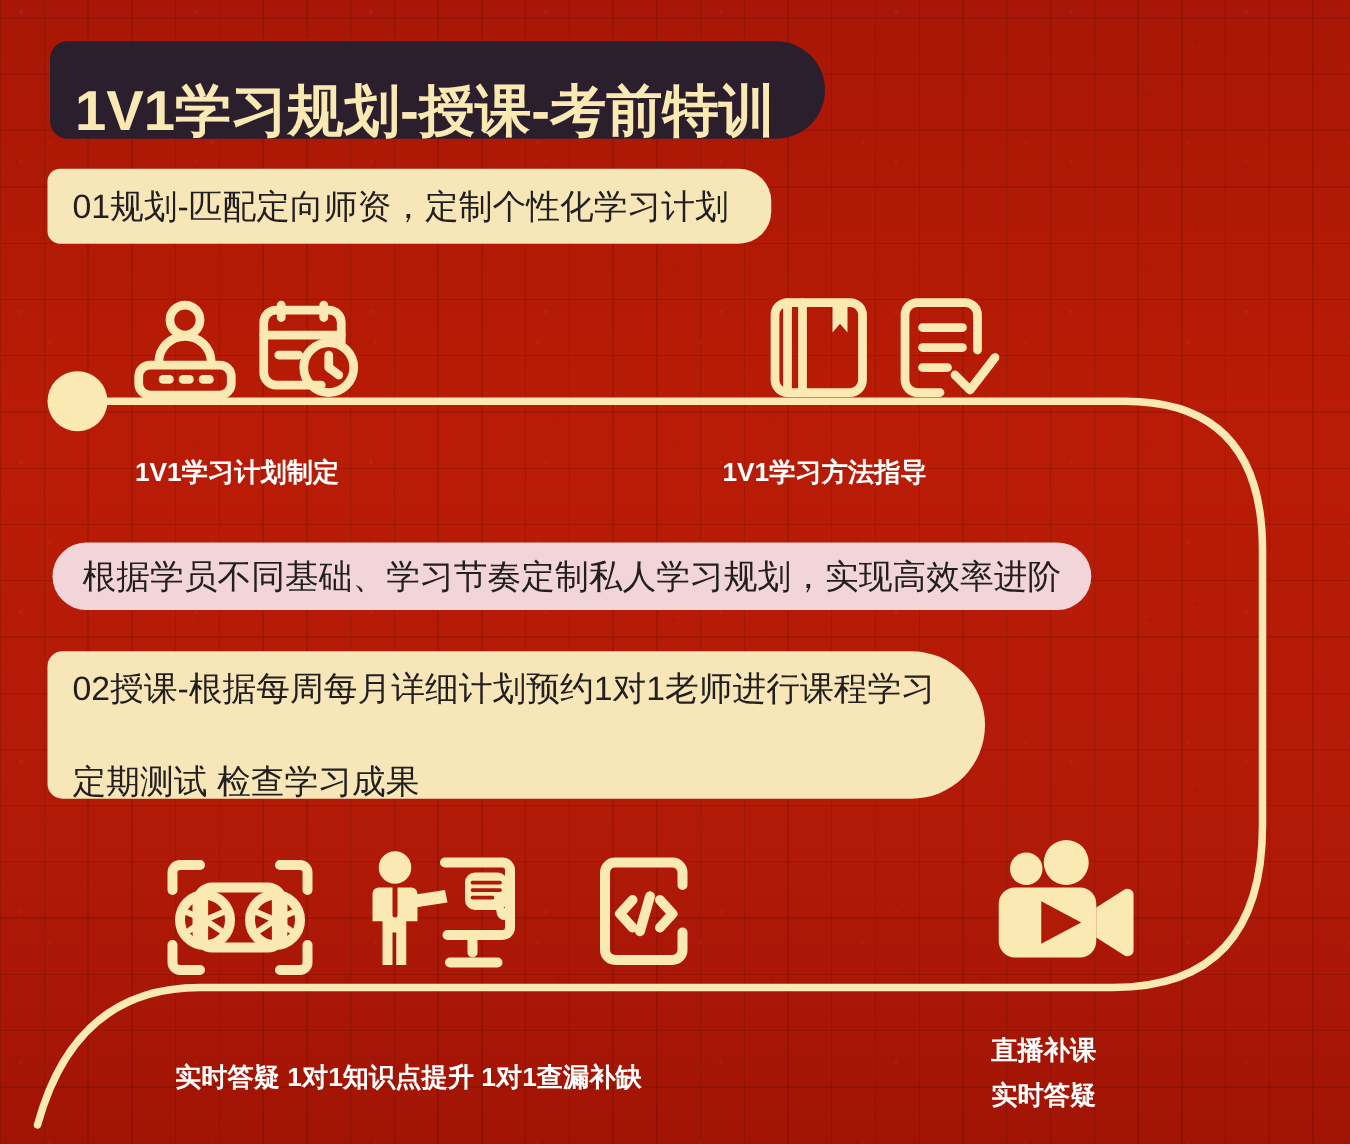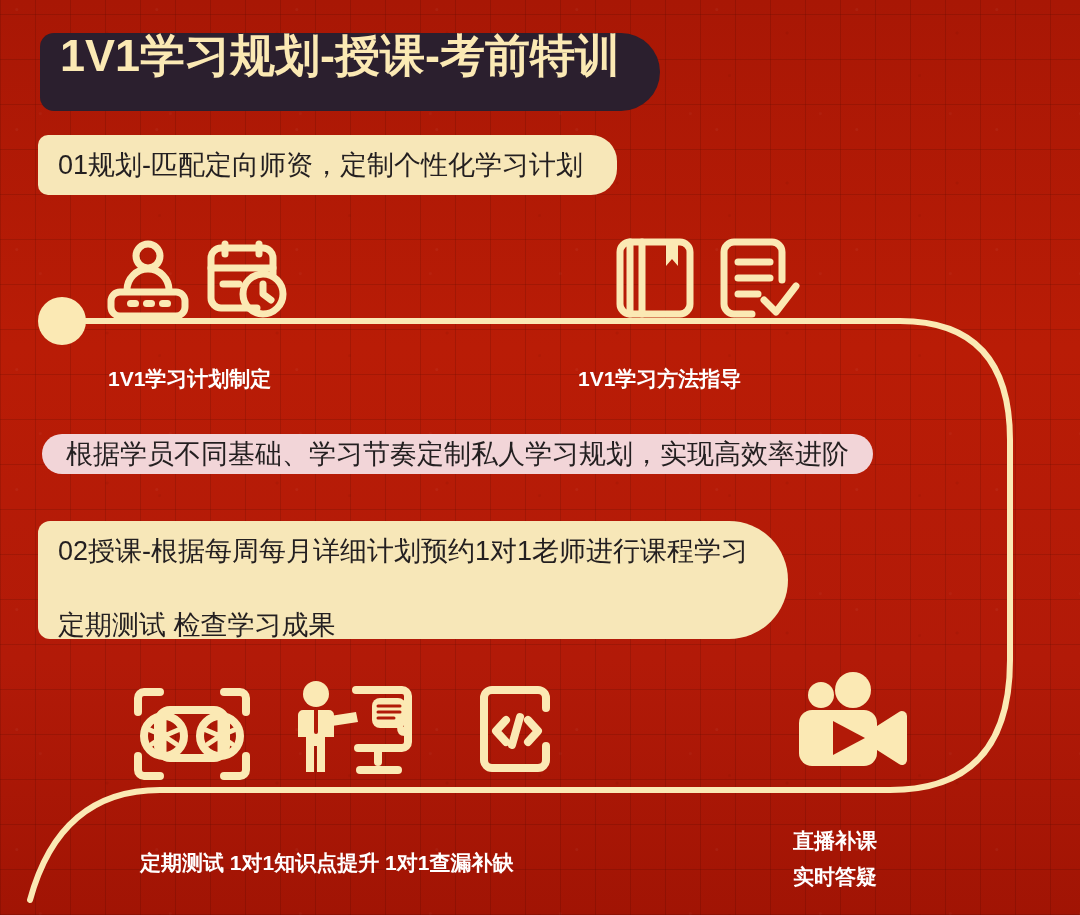--- a/index.html
+++ b/index.html
@@ -38,21 +38,21 @@
   
   #connector{ position:absolute; left:0; top:0; width:1080px; height:915px; }
 
   .layer{ position:absolute; }
 
   
   #title-bar{
     left:40px; top:33px; height:78px;
     background:#2b1f2e;
     border-radius:14px 39px 39px 14px;
-    display:flex; align-items:flex-start;
+    display:flex; align-items:flex-end;
     padding:0 40px 0 20px;
     z-index:5;
   }
   #title-text{
     color:#fbe9b4;
     font-size:45px; font-weight:bold;
     letter-spacing:0px;
     white-space:nowrap;
     line-height:1;
   }
@@ -72,21 +72,21 @@
 
   #banner-02{
     left:38px; top:521px; height:118px;
     border-radius:12px 59px 59px 12px;
     padding:4px 40px 4px 20px;
   }
   #banner-02 .ln{ color:#231f20; font-size:27px; white-space:nowrap; line-height:58px;margin-top:16px; }
 
   
   #banner-pink{
-    left:42px; top:434px; height:40px;
+    left:42px; top:434px; height:54px;
     background:#f2d5d8;
     border-radius:27px;
     display:flex; align-items:center;
     padding:0 24px;
     z-index:5;
   }
   #banner-pink .ln{ color:#231f20; font-size:27px; white-space:nowrap; line-height:1; }
 
   
   .icon-slot{ position:absolute; z-index:6; }
@@ -242,15 +242,15 @@
     <g fill="#fbe9b4">
       <circle cx="26" cy="23" r="13"></circle>
       <circle cx="58" cy="18" r="18"></circle>
       <rect x="4" y="38" width="78" height="56" rx="13"></rect>
       <path d="M82 54 L104 40 a5 5 0 0 1 8 4 V88 a5 5 0 0 1 -8 4 L82 78 z"></path>
     </g>
     <path d="M38 49 L70 66 L38 83 z" fill="#b21a08"></path>
   </svg>
 </div>
 
-<div class="caption" style="left:140px; top:850px;">定期测试  1对1知识点提升   1对1查漏补缺</div>
+<div class="caption" style="left:140px; top:850px;">实时答疑  1对1知识点提升   1对1查漏补缺</div>
 <div class="caption" style="left:793px; top:828px;">直播补课</div>
 <div class="caption" style="left:793px; top:866px;font-family:Liberation Mono, monospace;">实时答疑</div>
 
 </body></html>

